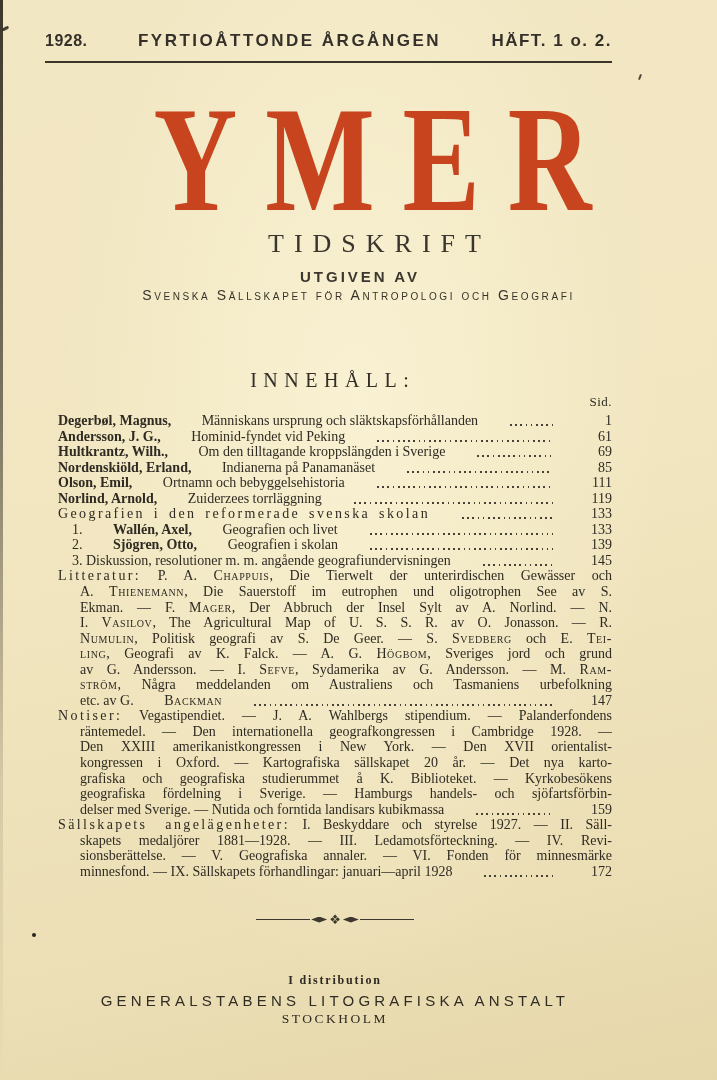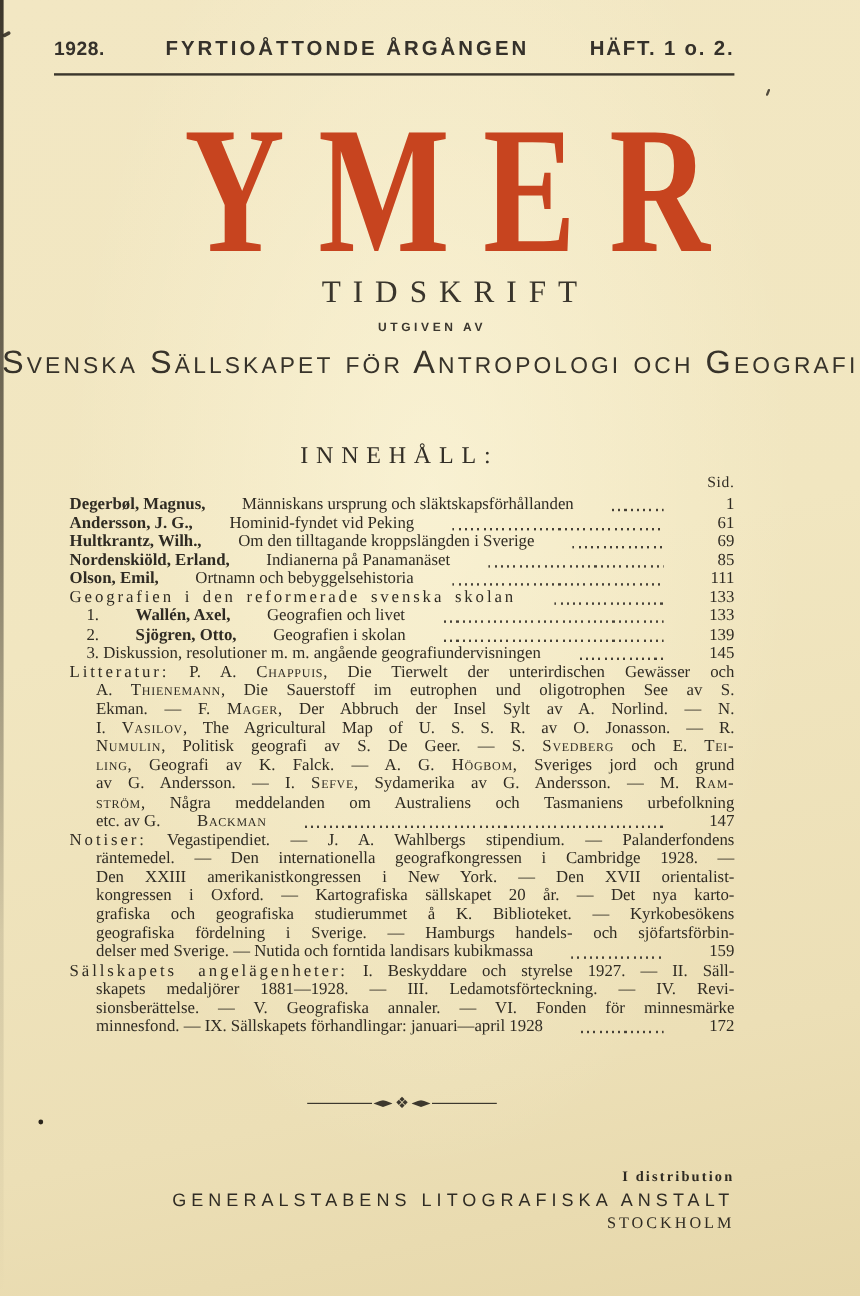--- a/index.html
+++ b/index.html
@@ -26,24 +26,24 @@
   .rule{position:absolute;left:45px;top:61px;width:567px;height:2px;background:#3b362c;}
 
   .ymer{position:absolute;left:0;top:84px;width:717px;text-align:center;
     font-family:"Liberation Serif", serif;font-weight:700;font-size:116px;line-height:1;
     letter-spacing:.24em;text-indent:.24em;
     transform:scaleY(1.30) translateX(14px);transform-origin:50% 0;}
   .tidskrift{position:absolute;left:16px;top:229px;width:717px;text-align:center;
     font-family:Liberation Serif, serif;font-size:26px;font-weight:400;
     letter-spacing:10px;text-indent:10px;color:#39352c;}
   .utgiven{position:absolute;left:0;top:268px;width:717px;text-align:center;
-    font-family:"Liberation Sans", sans-serif;font-size:10px;font-weight:700;
+    font-family:"Liberation Sans", sans-serif;font-size:15px;font-weight:700;
     letter-spacing:3px;text-indent:3px;color:#3b372e;}
   .society{position:absolute;left:0;top:287px;width:717px;text-align:center;
-    font-family:"Liberation Sans", sans-serif;font-size:27px;font-weight:400;
+    font-family:"Liberation Sans", sans-serif;font-size:14px;font-weight:400;
     font-variant-caps:small-caps;letter-spacing:2.6px;color:#37332a;}
 
   .innehall{position:absolute;left:0;top:369px;width:659px;text-align:center;
     font-size:20px;letter-spacing:6.5px;text-indent:6.5px;color:#322e26;}
 
   .toc{position:absolute;left:58px;top:394px;width:554px;font-size:14px;color:#2f2b23;}
   .sid{ text-align:right;font-size:13px;margin-bottom:3px;letter-spacing:.5px;}
   .toc-line{line-height:15.55px;}
   .toc-line.flexline{display:flex;align-items:baseline;gap:27px;}
   .toc-line.flexline > span{white-space:pre;}
@@ -57,21 +57,21 @@
   .leader{flex:1;height:2px;align-self:flex-end;margin:0 2px 2.5px 5px;
     background-image:repeating-linear-gradient(to right, #46413700 0 1.5px, #464137 1.5px 3.2px, #46413700 3.2px 5.2px);
     background-image:repeating-linear-gradient(to right, #464137 0 1.7px, transparent 1.7px 5.2px);}
   .pagenum{padding-left:6px;min-width:24px;text-align:right;font-size:14px;}
 
   .divider{position:absolute;left:58px;top:913px;width:554px;display:flex;justify-content:center;align-items:center;}
   .orn-line{width:54px;height:1.6px;background:#3d382e;}
   .orn-spear{width:16px;height:6px;background:#3d382e;clip-path:polygon(0 50%,50% 0,100% 50%,50% 100%);margin:0 1px;}
   .orn-flower{font-size:13px;line-height:1;color:#3d382e;margin:0 1px;font-family:"DejaVu Sans", sans-serif;}
 
-  .footer{position:absolute;left:58px;top:973px;width:554px;text-align:right;color:#2e2a22;}
+  .footer{position:absolute;left:58px;top:973px;width:554px;text-align:center;color:#2e2a22;}
   .distribution{font-size:12px;font-weight:700;letter-spacing:1.8px;}
   .printer{margin-top:4px;font-family:"Liberation Sans", sans-serif;font-size:15px;font-weight:400;letter-spacing:4.2px;color:#302c24;}
   .city{margin-top:2px;font-size:13.5px;letter-spacing:2.5px;}
 </style>
 </head>
 <body>
 
 <div class="page">
   <div class="edge"></div>
   <div class="speck s1"></div>
@@ -116,20 +116,26 @@
         <span class="seg-b">Nordenskiöld, Erland,</span>
         <span class="seg-r"> Indianerna på Panamanäset</span>
         <span class="leader"></span>
         <span class="pagenum">85</span>
       </div>
       <div class="toc-line ind0 flexline">
         <span class="seg-b">Olson, Emil,</span>
         <span class="seg-r"> Ortnamn och bebyggelsehistoria</span>
         <span class="leader"></span>
         <span class="pagenum">111</span>
+      </div>
+      <div class="toc-line ind0 flexline">
+        <span class="seg-b">Norlind, Arnold,</span>
+        <span class="seg-r"> Zuiderzees torrläggning</span>
+        <span class="leader"></span>
+        <span class="pagenum">119</span>
       </div>
       <div class="toc-line ind0 flexline">
         <span class="seg-sp">Geografien i den reformerade svenska skolan</span>
         <span class="leader"></span>
         <span class="pagenum">133</span>
       </div>
       <div class="toc-line ind1 flexline">
         <span class="seg-r">1. </span>
         <span class="seg-b">Wallén, Axel,</span>
         <span class="seg-r"> Geografien och livet</span>

